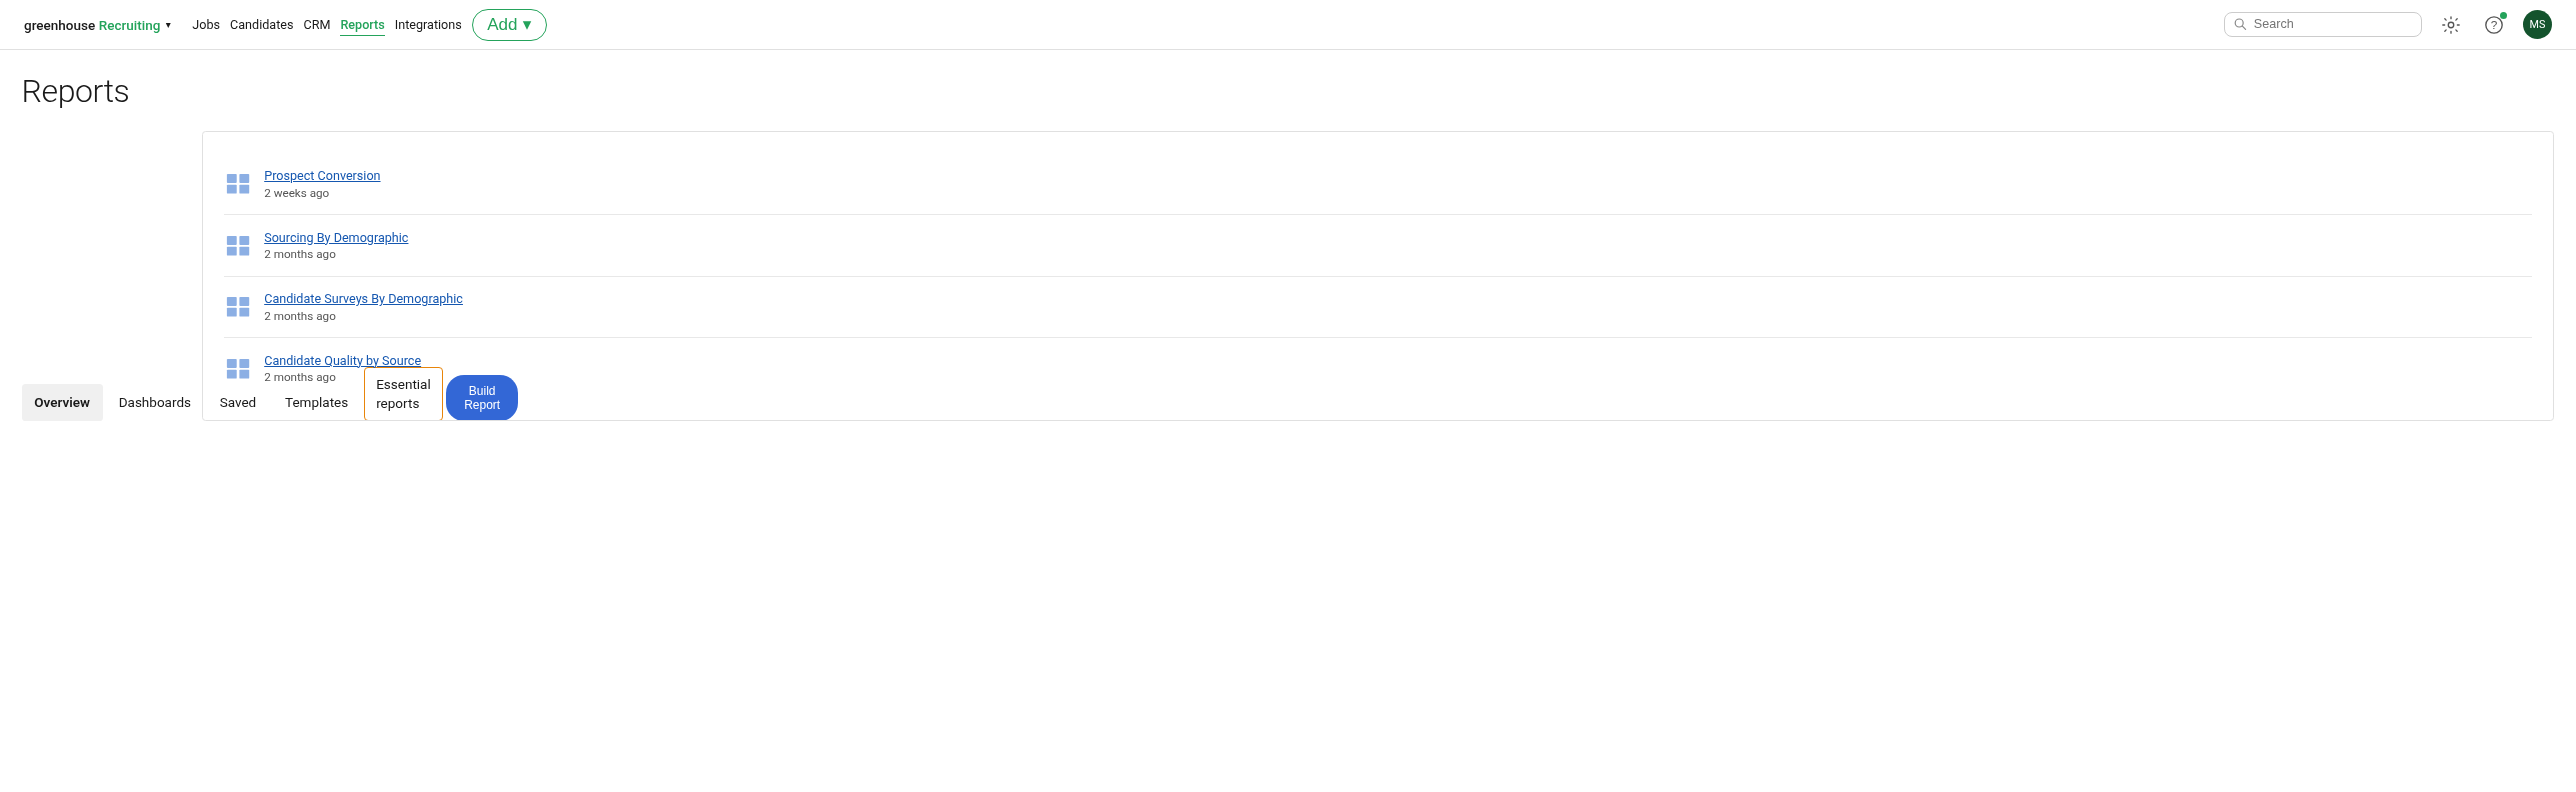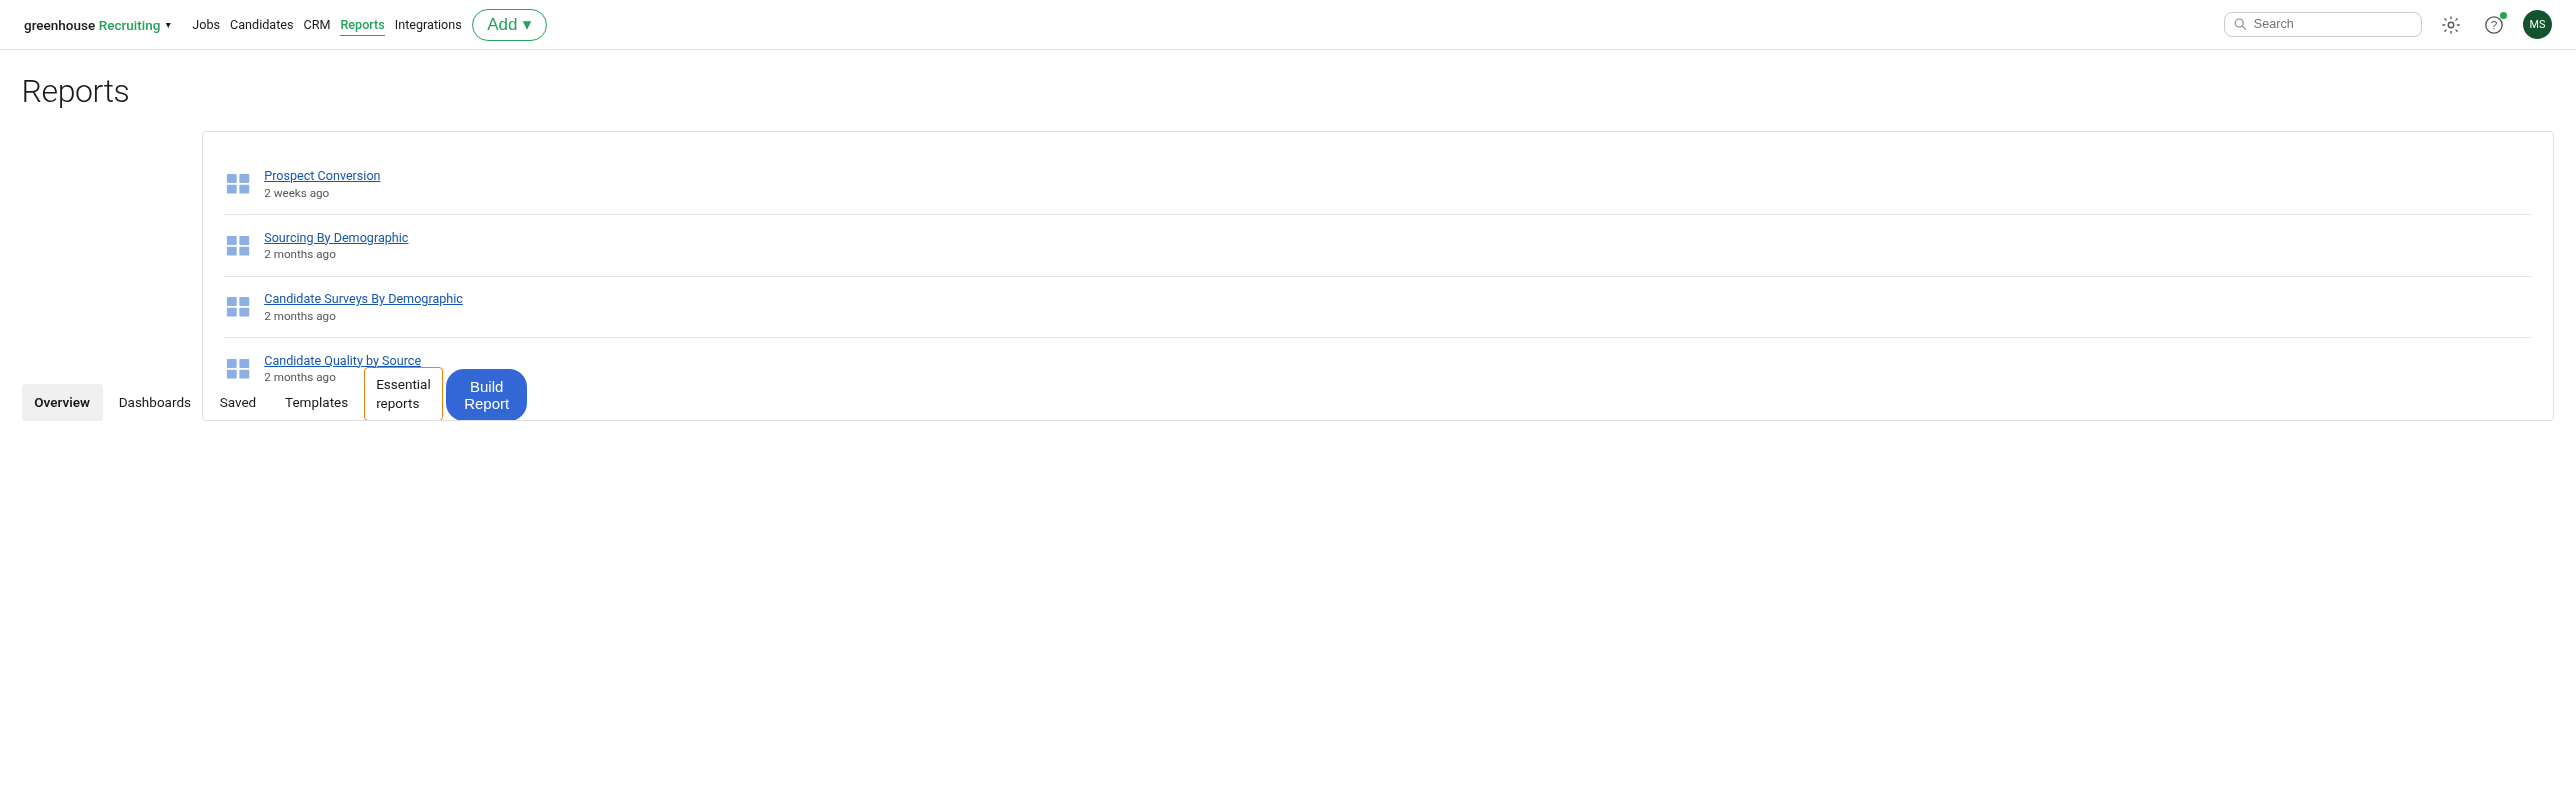--- a/index.html
+++ b/index.html
@@ -164,21 +164,21 @@
       font-weight: 400;
       padding: 7.2px 10.8px;
     }
     .build-report-btn {
       margin-top: 14.4px;
       background: #3367d6;
       color: #fff;
       border: none;
       border-radius: 18px;
       padding: 9px 18px;
-      font-size: 15px;
+      font-size: 12px;
       font-weight: 500;
       cursor: pointer;
       width: fit-content;
     }
 
     
     .main-content {
       flex: 1;
       border: 0.9px solid #e0e0e0;
       border-radius: 3.6px;

